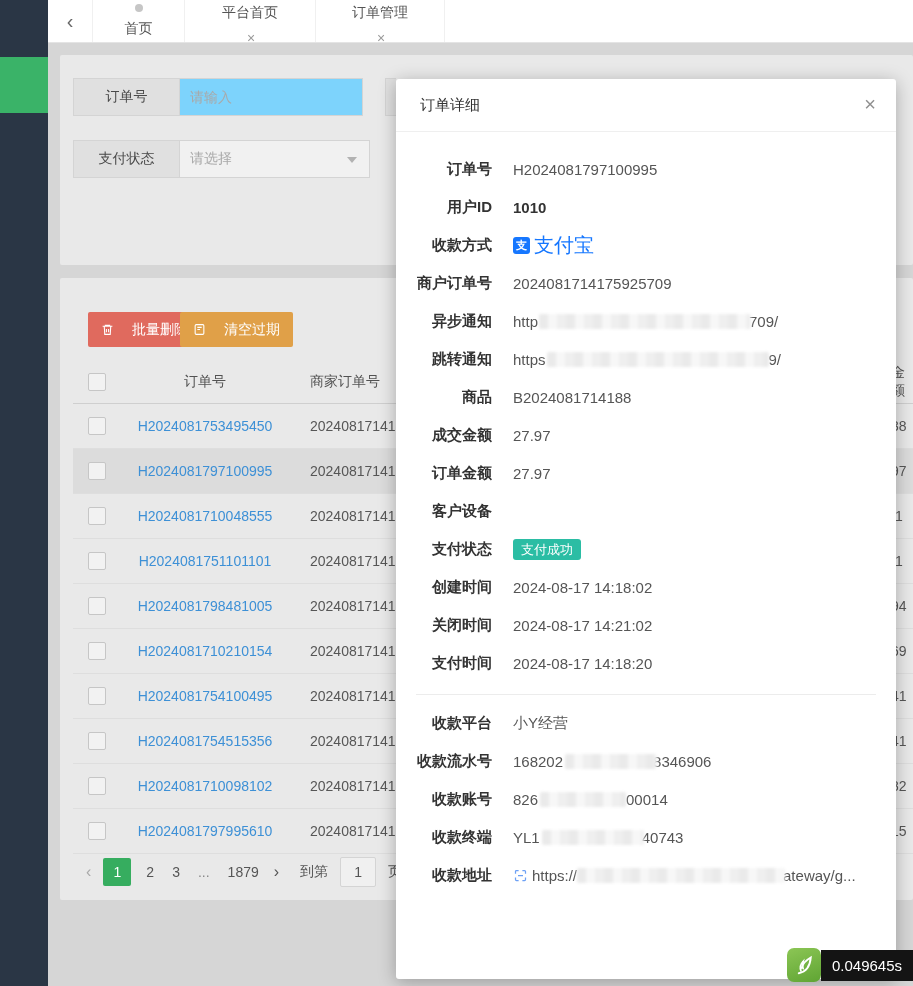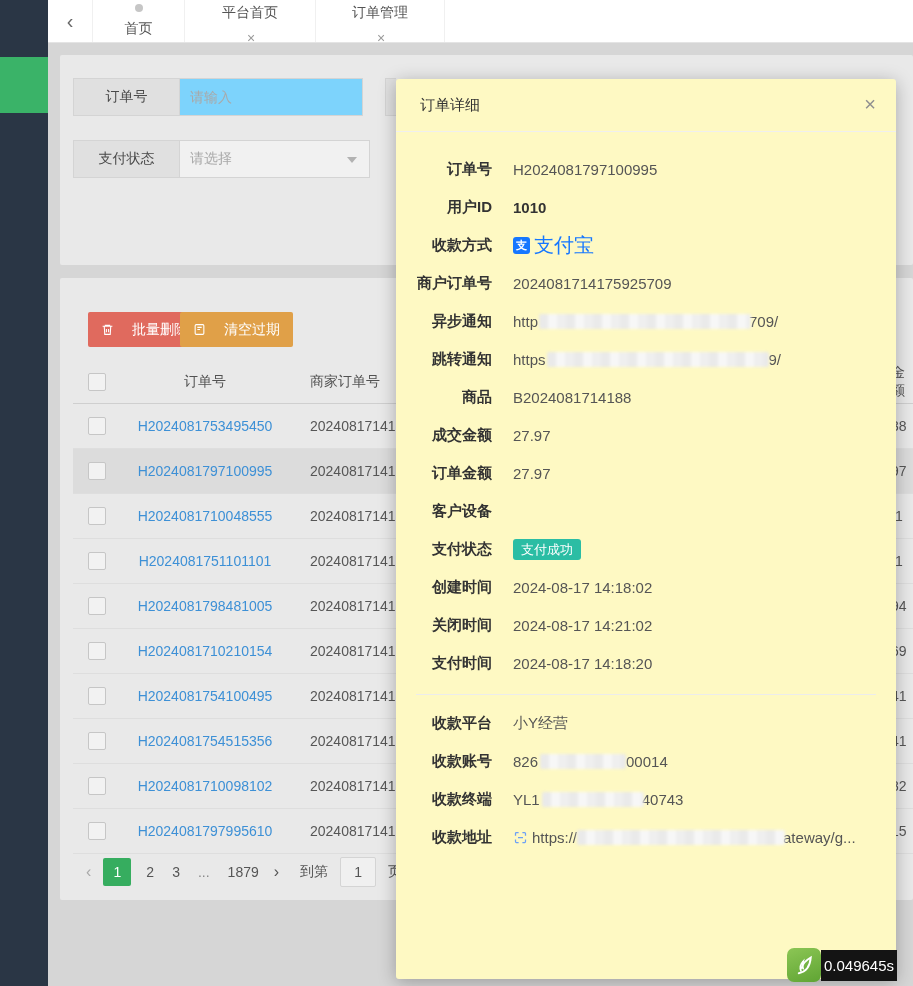--- a/index.html
+++ b/index.html
@@ -67,21 +67,21 @@
   .pg-arrow { color:#a9a9a9; font-size:16px; cursor:pointer; }
   .pg-next { color:#555; }
   .pg-num { cursor:pointer; padding:0 3px; }
   .pg-active { width:28px; height:28px; background:#36ad5f; color:#fff; border-radius:2px;
                display:flex; align-items:center; justify-content:center; cursor:default; }
   .pg-jump-label { margin-left:9px; }
   .pg-input { width:36px; height:30px; background:#f0f0f0; border:1px solid #d4d4d4; border-radius:2px;
               text-align:center; color:#555; font-family:inherit; font-size:14px; }
 
   
-  .modal { position:absolute; left:396px; top:79px; width:500px; height:900px; background:#fef9c3;
+  .modal { position:absolute; left:396px; top:79px; width:500px; height:900px; background:#ffffff;
            border-radius:3px; box-shadow:0 3px 18px rgba(0,0,0,.28); z-index:5; }
   .modal-header { height:53px; border-bottom:1px solid #efefef; display:flex; align-items:center;
                   padding-left:24px; color:#333; font-size:15px; }
   .modal-close { position:absolute; right:20px; top:15px; font-size:20px; color:#8f8f8f; cursor:pointer; line-height:1; }
   .modal-body { padding-top:18px; }
   .mrow { display:flex; align-items:center; height:38px; }
   .mlabel { width:96px; text-align:right; font-weight:700; color:#333; font-size:15px; flex:none; }
   .mvalue { margin-left:21px; color:#555; font-size:15px; display:flex; align-items:center; gap:4px; }
   .mvalue.bold { color:#333; font-weight:700; }
   .mdivider { border-top:1px solid #ececec; margin:12px 20px 9px 20px; }
@@ -90,21 +90,21 @@
           filter:blur(1.5px); }
   .alipay-ico { width:17px; height:17px; background:#1677ff; border-radius:3px; color:#fff;
                 font-size:11px; font-weight:700; display:inline-flex; align-items:center; justify-content:center; }
   .pay-link { color:#1677ff; font-size:20px; }
   .badge-success { background:#2bbda4; color:#fff; font-size:13px; padding:4px 8px; border-radius:3px; line-height:1; }
 
   
   .trace { position:absolute; z-index:8; }
   .trace-icon { left:787px; top:948px; width:34px; height:34px; border-radius:7px;
                 background:linear-gradient(160deg,#8cc655,#5fa433); display:flex; align-items:center; justify-content:center; }
-  .trace-time { left:821px; top:950px; width:76px; height:31px; background:#141414; color:#fff;
+  .trace-time { left:821px; top:950px; width:92px; height:31px; background:#141414; color:#fff;
                 display:flex; align-items:center; justify-content:center; font-size:15px; }
 </style>
 </head>
 <body>
 
 <div id="app">
 
   <div class="sidebar">
     <div class="sidebar-active"></div>
   </div>
@@ -352,20 +352,28 @@
         <div class="mvalue">2024-08-17 14:18:20</div>
         </div>
 
       <div class="mdivider"></div>
 
       <div class="mrow">
           <div class="mlabel">收款平台</div>
         <div class="mvalue">小Y经营</div>
         </div>
 
+      <div class="mrow">
+          <div class="mlabel">收款流水号</div>
+        <div class="mvalue">
+          <span>168202</span>
+          <span class="blur" style="width:92px; margin:0 -8px 0 -2px;"></span>
+          <span>8346906</span>
+        </div>
+        </div>
 
       <div class="mrow">
           <div class="mlabel">收款账号</div>
         <div class="mvalue">
           <span>826</span>
           <span class="blur" style="width:86px; margin:0 -4px 0 -2px;"></span>
           <span>00014</span>
         </div>
         </div>
 

